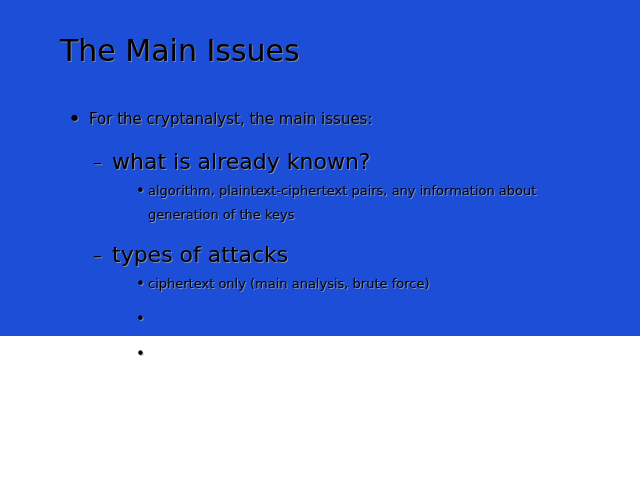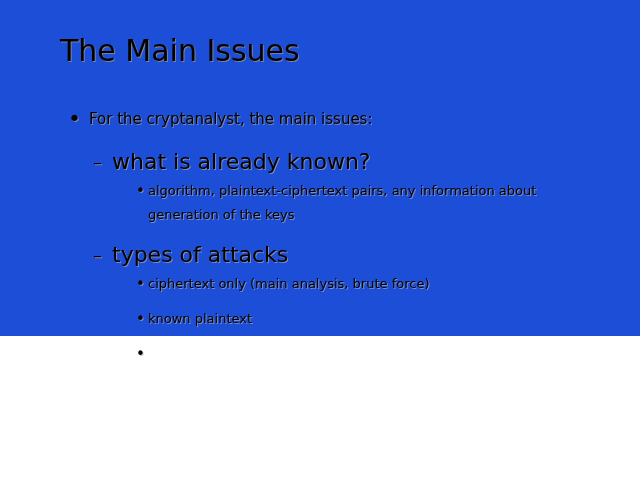--- a/index.html
+++ b/index.html
@@ -156,21 +156,20 @@
       <span class="btext">types of attacks</span>
     </div>
 
     <div class="bullet-row lvl3 gap-l3">
       <span class="marker">•</span>
       <span class="btext">ciphertext only (main analysis, brute force)</span>
     </div>
 
     <div class="bullet-row lvl3 gap-l3">
       <span class="marker">•</span>
-      <span class="btext">known plaintext</span>
     </div>
 
     <div class="bullet-row lvl3">
       <span class="marker">•</span>
     </div>
 
   </div>
 </div>
 
 </body></html>

